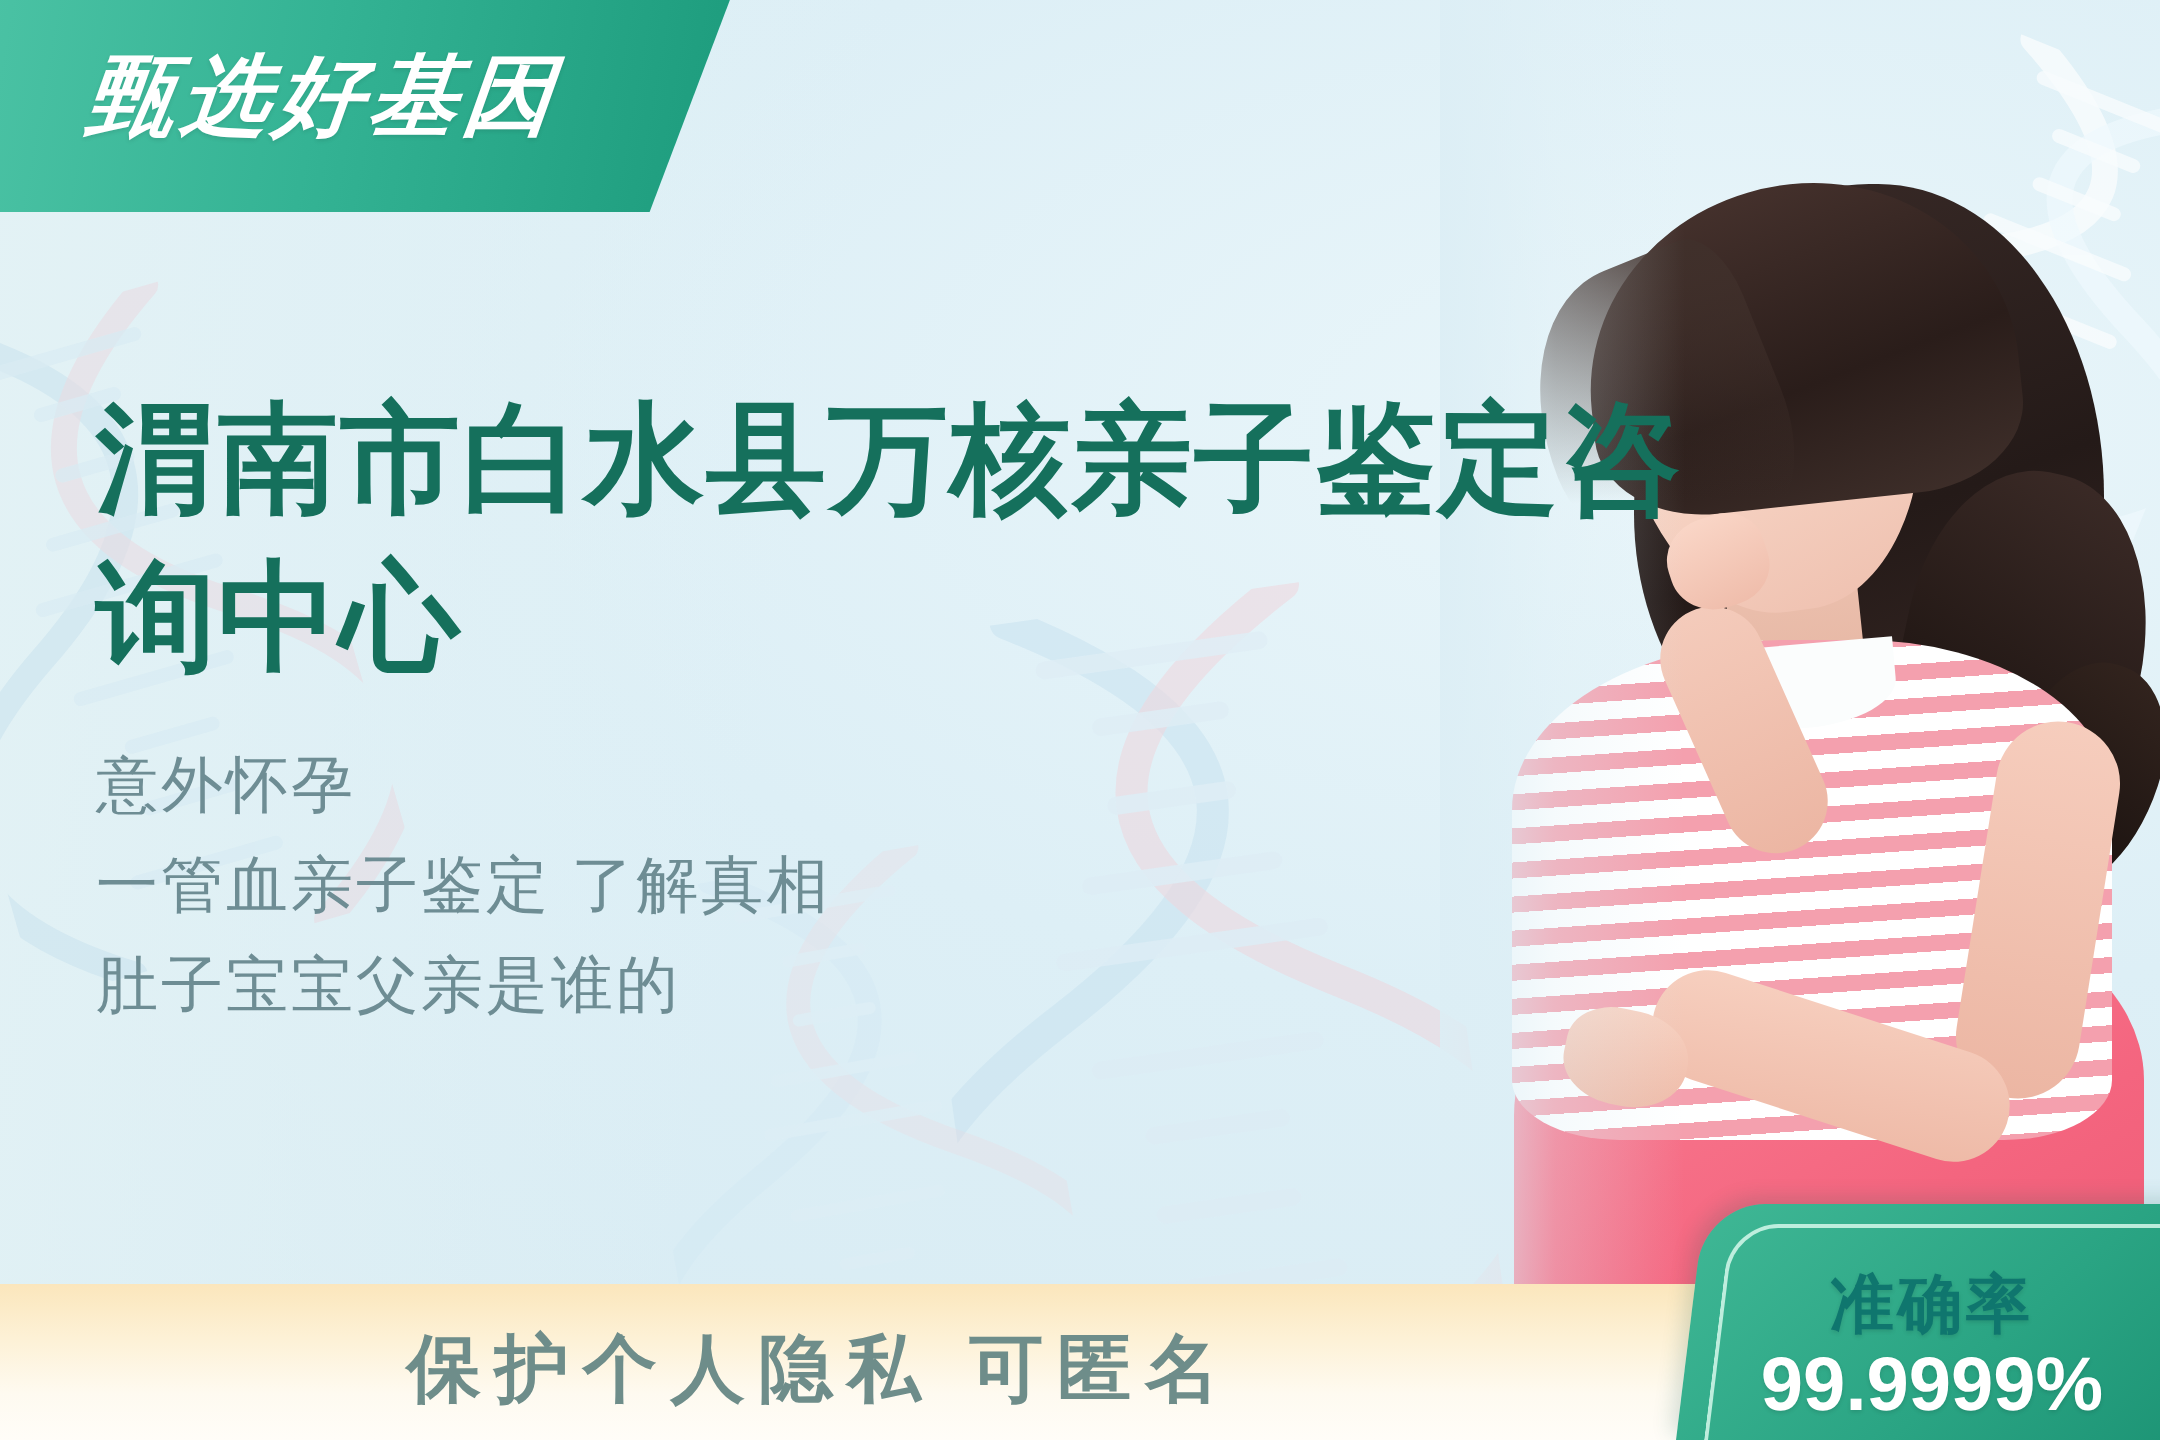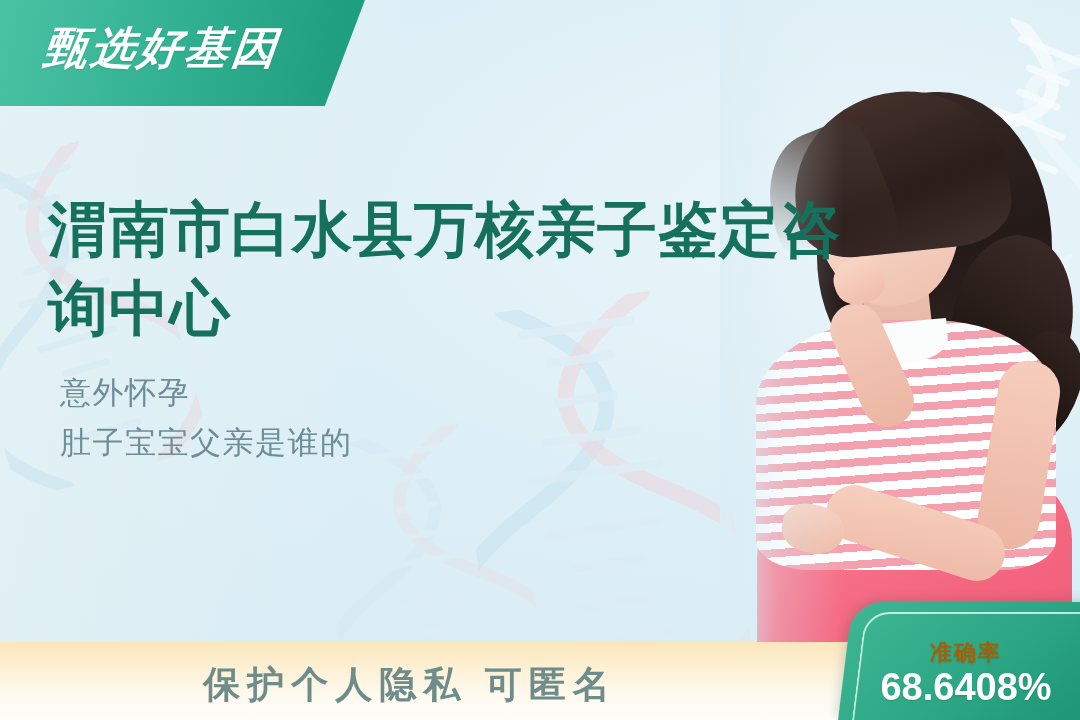--- a/index.html
+++ b/index.html
@@ -84,21 +84,20 @@
     line-height: 1.32;
     letter-spacing: 1px;
   }
 
   
   .body-copy {
     position: absolute;
     left: 48px;
     top: 368px;
     width: 560px;
-    margin-left: 12px;
   }
   .body-line {
     color: #6e8d94;
     font-size: 31px;
     font-weight: 300;
     line-height: 1.62;
     letter-spacing: 1.5px;
     white-space: pre;
   }
 
@@ -282,22 +281,22 @@
     top: 602px;
     width: 256px;
     height: 118px;
     display: flex;
     flex-direction: column;
     align-items: center;
     justify-content: center;
     pointer-events: none;
   }
   .badge-label {
-    color: #a16207;
-    font-size: 22px;
+    color: #0f766e;
+    font-size: 32px;
     font-weight: 700;
     letter-spacing: 2px;
     line-height: 1.12;
     text-shadow: 0 1px 2px rgba(0,0,0,.12);
     margin-top: 28px;
   }
   .badge-value {
     color: #ffffff;
     font-size: 38px;
     font-weight: 700;
@@ -444,27 +443,28 @@
   </div>
 
   <div class="logo-banner">
     <span class="logo-text">甄选好基因</span>
   </div>
 
   <h1 class="headline">渭南市白水县万核亲子鉴定咨询中心</h1>
 
   <div class="body-copy">
     <div class="body-line">意外怀孕</div>
+    <div class="body-line">一管血亲子鉴定 了解真相</div>
     <div class="body-line">肚子宝宝父亲是谁的</div>
   </div>
 
   <div class="bottom-bar"></div>
   <div class="bottom-text">保护个人隐私 可匿名</div>
 
   <div class="badge">
     <div class="badge-inner"></div>
   </div>
   <div class="badge-content">
     <div class="badge-label">准确率</div>
-    <div class="badge-value">68.6408%</div>
+    <div class="badge-value">99.9999%</div>
   </div>
 
 </div>
 
 </body></html>

